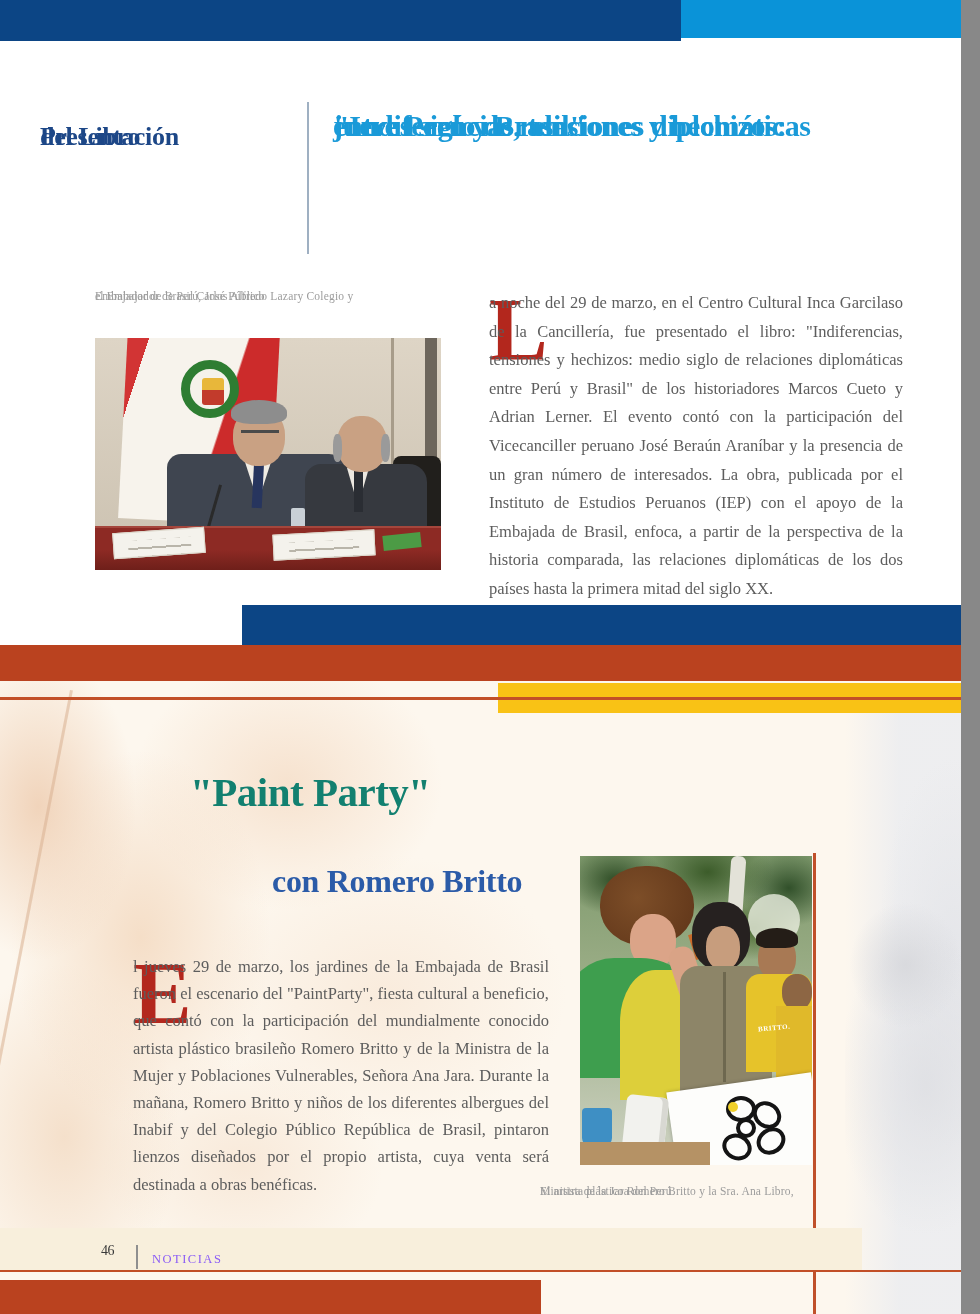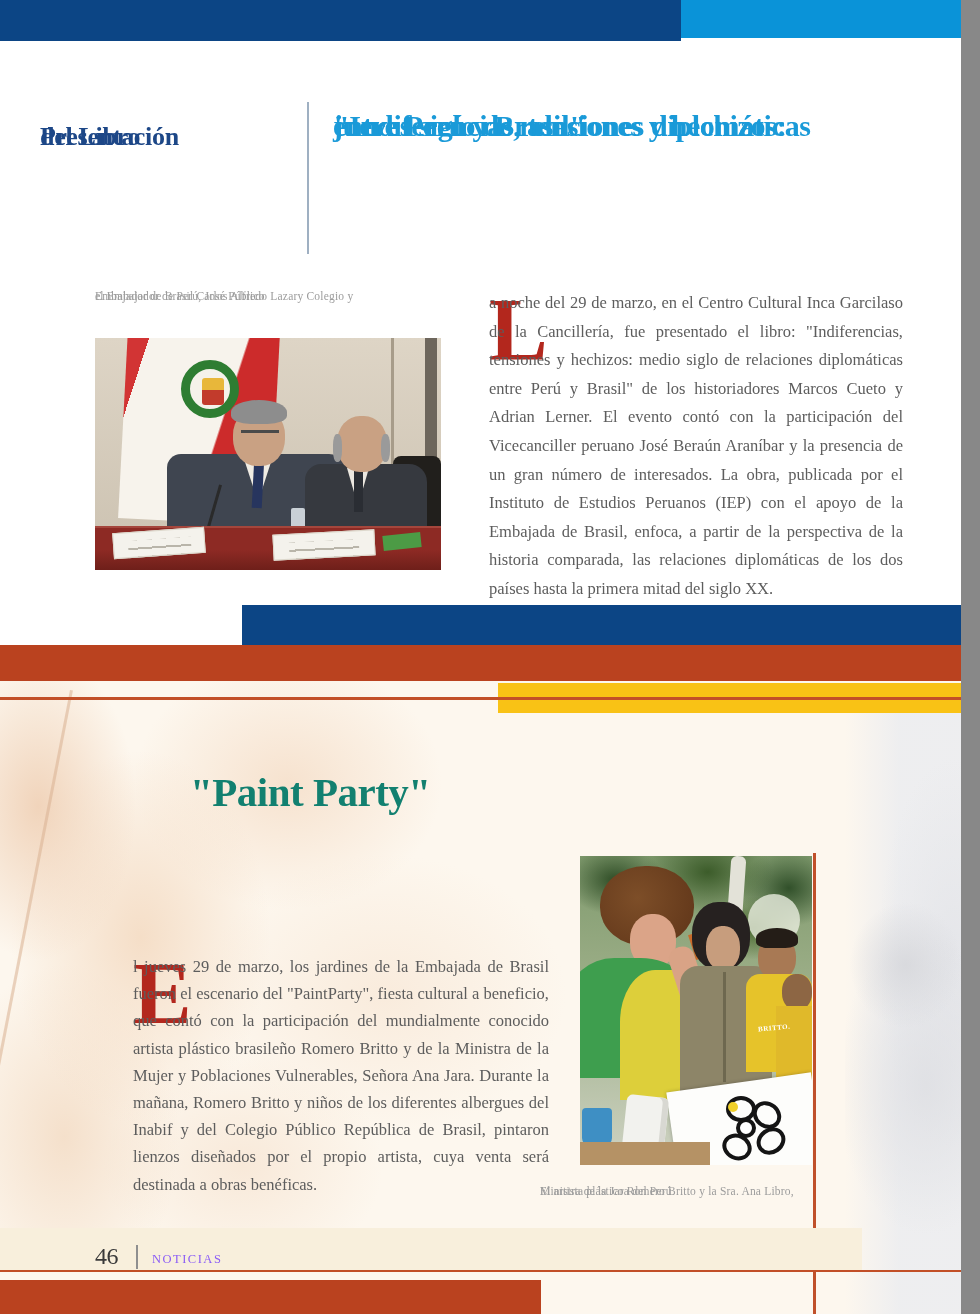--- a/index.html
+++ b/index.html
@@ -58,21 +58,21 @@
       radial-gradient(ellipse 120px 200px at 60% 62%, rgba(222,223,227,.85), rgba(222,223,227,0) 75%),
       radial-gradient(ellipse 100px 260px at 80% 40%, rgba(228,229,233,.9), rgba(228,229,233,0) 75%),
       linear-gradient(90deg, rgba(236,237,240,0), rgba(236,237,240,.9) 40%);}
 
   
   .pp-title{left:190px;top:768px;font-size:41px;font-weight:bold;color:#128070;letter-spacing:-0.5px;}
   .pp-sub{left:272px;top:863px;font-size:32px;font-weight:bold;color:#2b5ba8;letter-spacing:-0.3px;}
 
   
   .footer-cream{left:0;top:1228px;width:862px;height:42px;background:#f8efdc;}
-  .page-num{left:95px;top:1243px;font-size:24px;color:#3a3a3a;letter-spacing:-0.5px;}
+  .page-num{left:101px;top:1243px;font-size:14px;color:#3a3a3a;letter-spacing:-0.5px;}
   .foot-divider{left:136px;top:1245px;width:2px;height:24px;background:#8f8f8f;}
   .section-label{left:152px;top:1252px;font-size:12.5px;color:#8b5cf6;letter-spacing:1.5px;}
   .line-foot{left:0;top:1270px;width:980px;height:2px;background:#c24f27;}
   .foot-red{left:0;top:1280px;width:541px;height:34px;background:#ba421f;}
   .vline-right{left:813px;top:853px;width:3px;height:461px;background:#c0502a;}
 
   
   .photo1{left:95px;top:338px;width:346px;height:232px;overflow:hidden;
           background:linear-gradient(180deg,#ded5c6,#cbc1b0);}
   .photo1 .wallline{left:296px;top:0;width:3px;height:175px;background:#a79c8a;}
@@ -215,20 +215,21 @@
 
   <div class="bottom-base"></div>
   <div class="peach-wash"></div>
   <div class="peach-pole"></div>
   <div class="gray-strip"></div>
 
   <div class="band-yellow"></div>
   <div class="line-mid"></div>
 
   <div class="pp-title">"Paint Party"</div>
+  <div class="pp-sub">con Romero Britto</div>
 
   <div class="body-par par2">
     <span class="dropcap">E</span>
     <span class="bodytext">l jueves 29 de marzo, los jardines de la Embajada de Brasil fueron el escenario del "PaintParty", fiesta cultural a beneficio, que contó con la participación del mundialmente conocido artista plástico brasileño Romero Britto y de la Ministra de la Mujer y Poblaciones Vulnerables, Señora Ana Jara. Durante la mañana, Romero Britto y niños de los diferentes albergues del Inabif y del Colegio Público República de Brasil, pintaron lienzos diseñados por el propio artista, cuya venta será destinada a obras benéficas.</span>
   </div>
 
   <div class="photo2">
     <div class="foliage"></div>
     <div class="trunk"></div>
     <div class="skypatch"></div>

